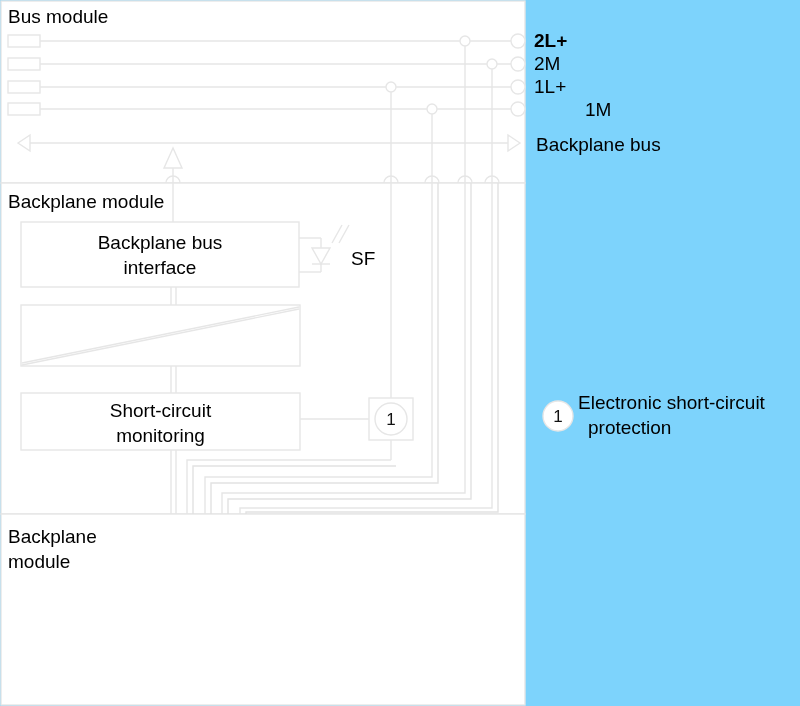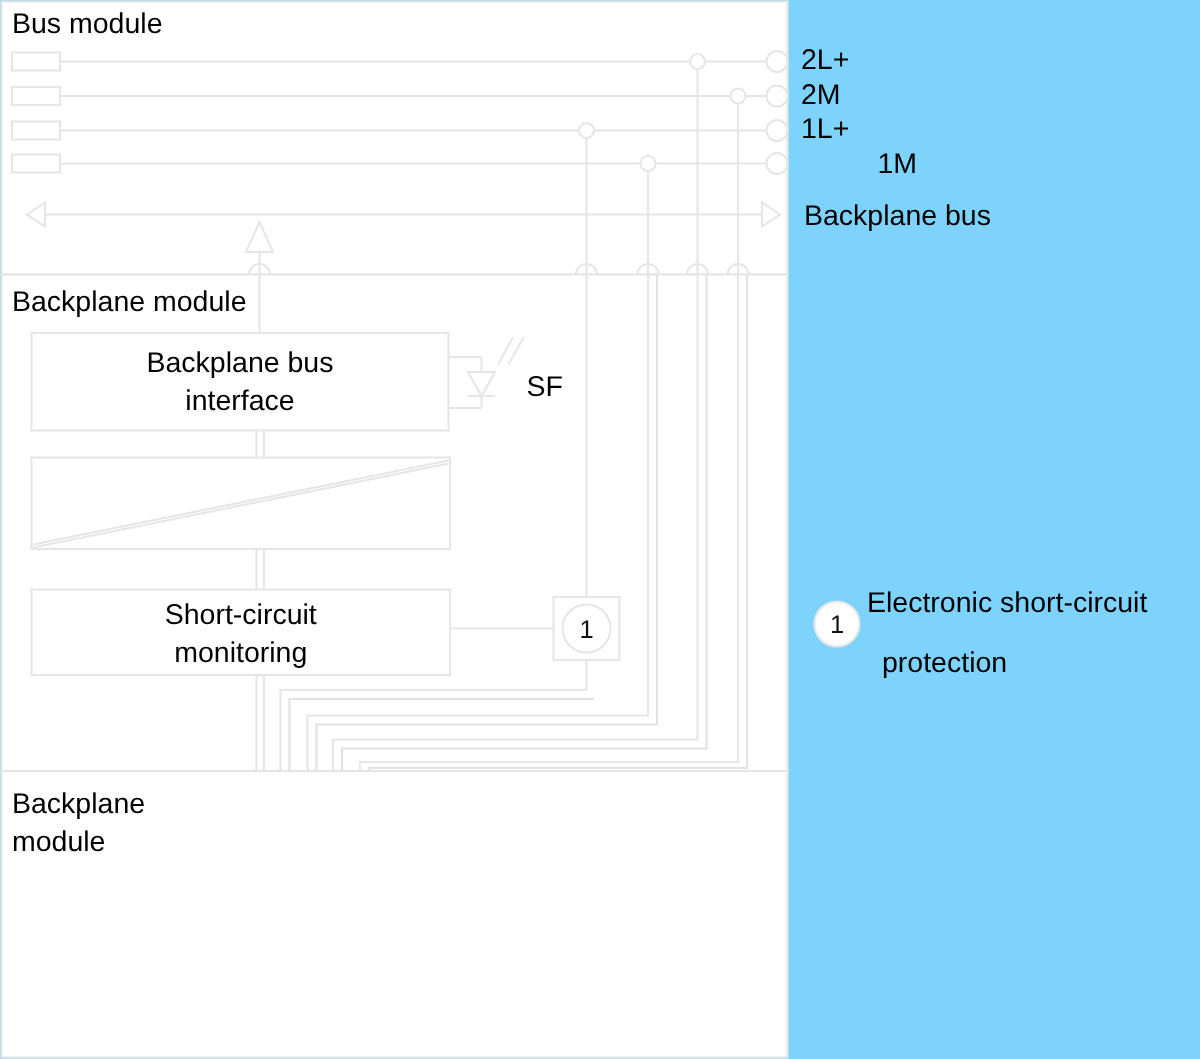--- a/index.html
+++ b/index.html
@@ -190,21 +190,21 @@
       <path class="ln2" d="M 396,466 L 193,466 L 193,514"></path>
       <path class="ln2" d="M 438,183 L 438,483 L 211,483 L 211,514"></path>
       <path class="ln2" d="M 471,183 L 471,499 L 228,499 L 228,514"></path>
       <path class="ln2" d="M 498,183 L 498,512 L 246,512 L 246,514"></path>
     </g>
 
   </svg>
 
   <div class="dlabel" style="left:8px; top:5px;">Bus module</div>
 
-  <div class="dlabel" style="left:534px; top:29px;">2L+</div>
+  <div class="dlabel" style="left:534px; top:29px;font-weight:bold;">2L+</div>
   <div class="dlabel" style="left:534px; top:52px;">2M</div>
   <div class="dlabel" style="left:534px; top:75px;">1L+</div>
   <div class="dlabel" style="left:552px; top:98px;margin-left:33px;">1M</div>
 
   <div class="dlabel" style="left:536px; top:133px;">Backplane bus</div>
 
   <div class="dlabel" style="left:8px; top:190px;">Backplane module</div>
 
   <div class="dlabel centered" style="left:21px; top:231px; width:278px;">Backplane bus</div>
   <div class="dlabel centered" style="left:21px; top:256px; width:278px;">interface</div>
@@ -212,18 +212,18 @@
   <div class="dlabel" style="left:351px; top:247px;">SF</div>
 
   <div class="dlabel centered" style="left:21px; top:399px; width:279px;">Short-circuit</div>
   <div class="dlabel centered" style="left:21px; top:424px; width:279px;text-align:center;">monitoring</div>
 
   <div class="dlabel centered small-num" style="left:371px; top:408px; width:40px;">1</div>
 
   <div class="dlabel centered small-num" style="left:538px; top:405px; width:40px;">1</div>
 
   <div class="dlabel" style="left:578px; top:391px;">Electronic short-circuit</div>
-  <div class="dlabel" style="left:588px; top:416px;margin-top:15px;">protection</div>
+  <div class="dlabel" style="left:588px; top:416px;">protection</div>
 
   <div class="dlabel" style="left:8px; top:525px;">Backplane</div>
   <div class="dlabel" style="left:8px; top:550px;">module</div>
 
 </div>
 
 </body></html>

